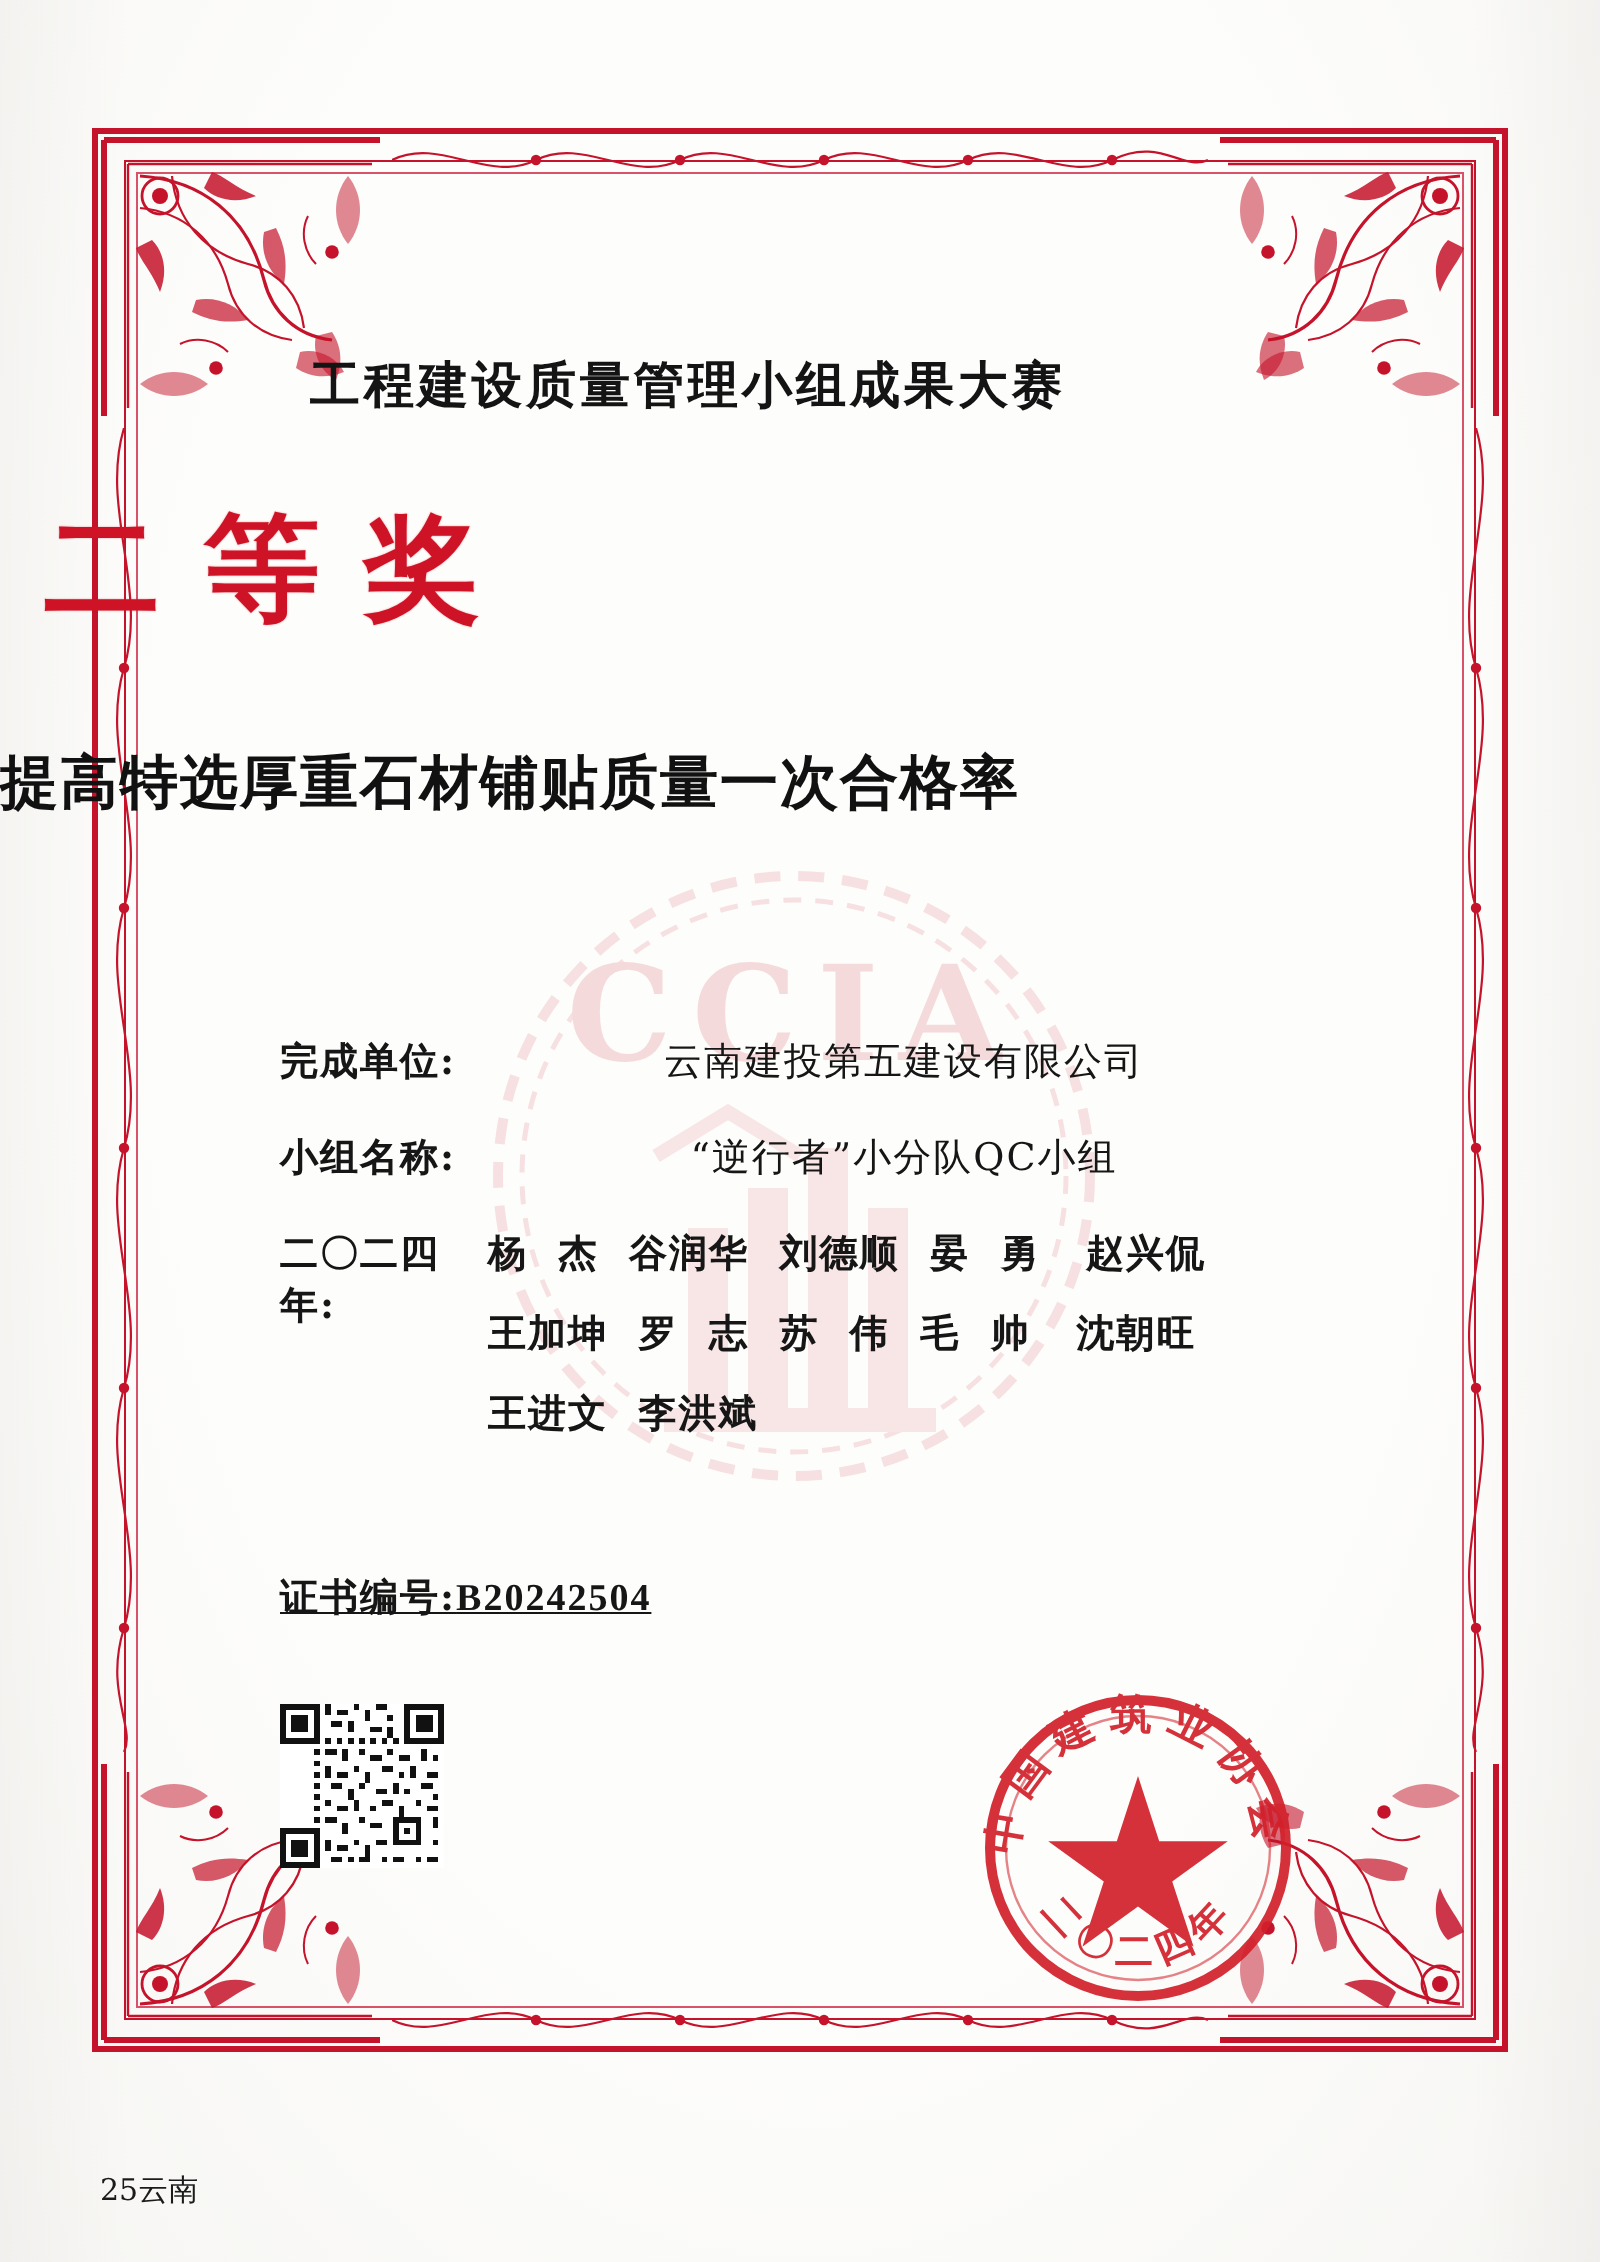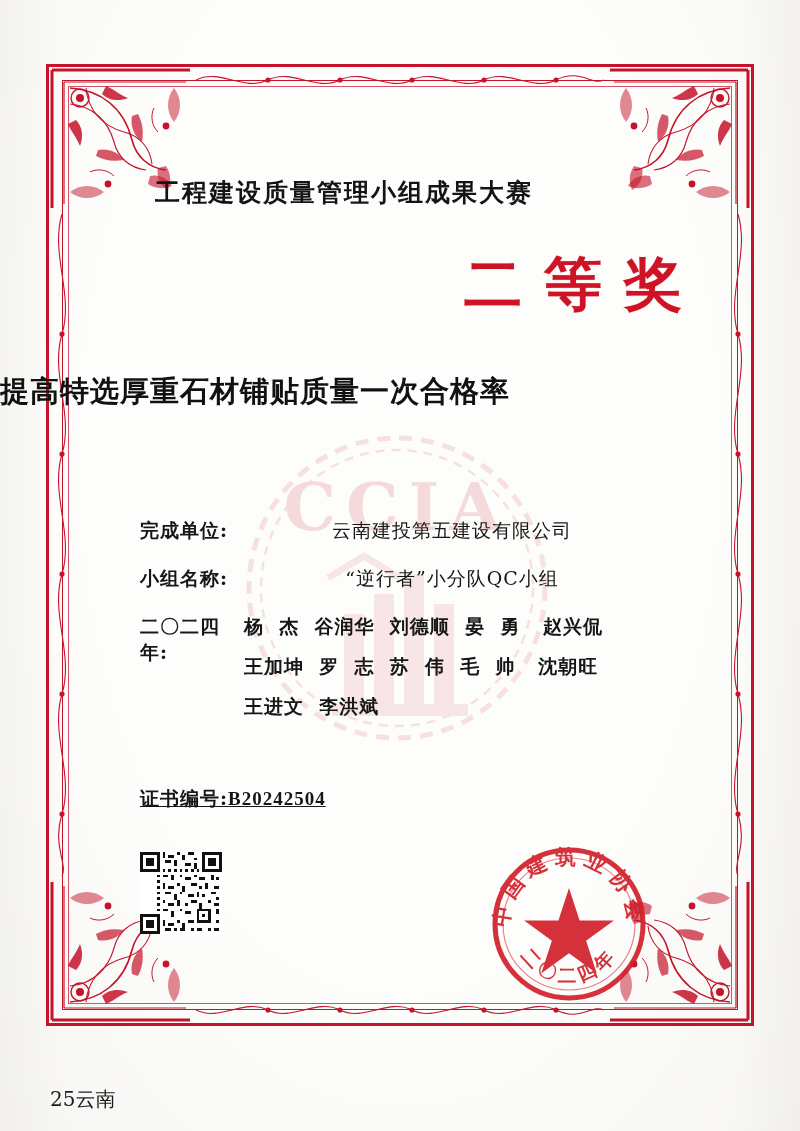--- a/index.html
+++ b/index.html
@@ -100,21 +100,21 @@
     font-weight: bold;
     letter-spacing: 2px;
     color: #141414;
     font-family: "DejaVu Serif", "Liberation Serif", serif;
   }
 
   .award-level {
     position: absolute;
     left: 0; top: 246px;
     width: 704px;
-    text-align: right;
+    text-align: left;
     font-size: 58px;
     font-weight: bold;
     letter-spacing: 22px;
     text-indent: 22px;
     color: #cf1326;
     font-family: "DejaVu Serif", "Liberation Serif", serif;
     text-shadow: 0 0 1px rgba(207,19,38,0.45);
   }
 
   .project-title {
@@ -191,21 +191,21 @@
     left: 487px; top: 842px;
     width: 164px; height: 164px;
     opacity: 0.92;
   }
   .seal svg { width: 100%; height: 100%; display: block; }
 
   
   .footer-note {
     position: absolute;
     left: 50px; top: 1086px;
-    font-size: 20px;
+    font-size: 15px;
     color: #1b1b1b;
     font-family: "DejaVu Serif", "Liberation Serif", serif;
   }
 </style>
 </head>
 <body>
 
 <div id="certificate">
 
   <div class="paper-shade"></div>

